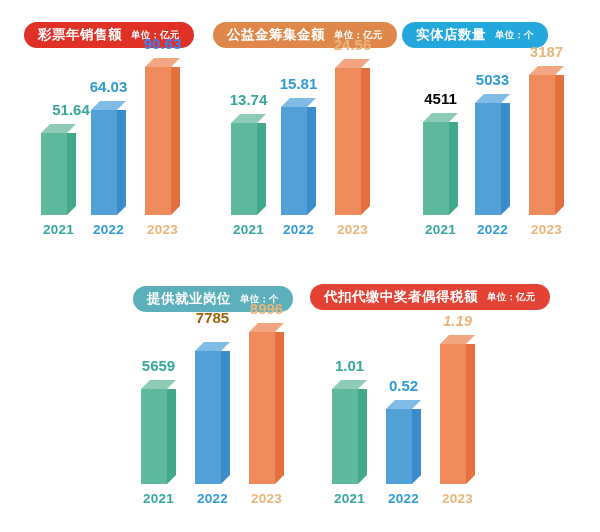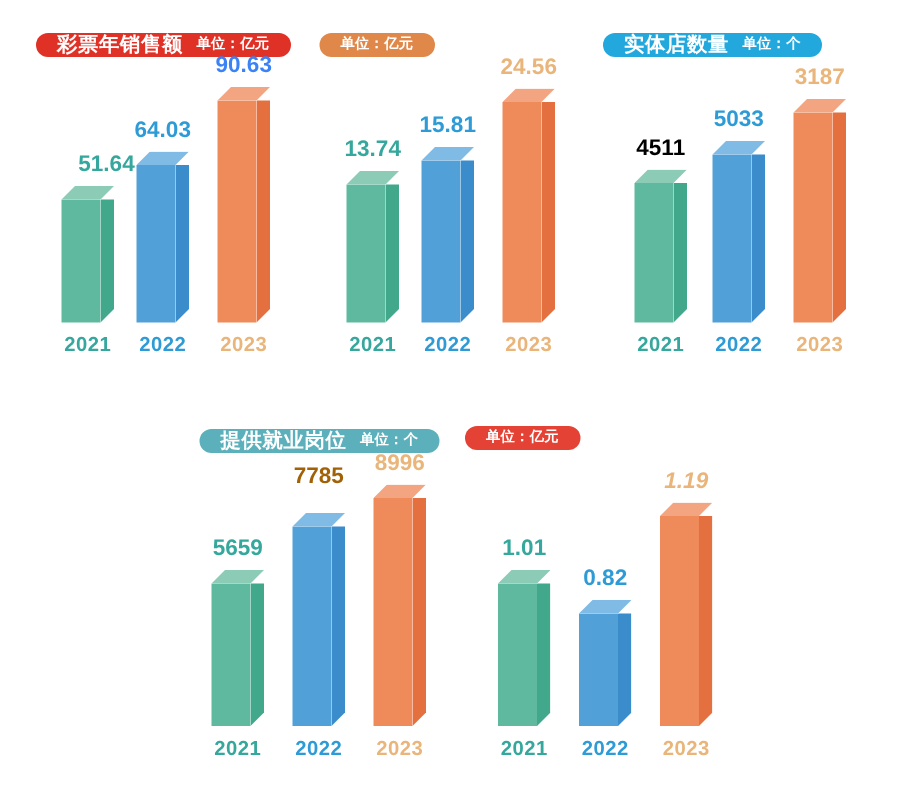--- a/index.html
+++ b/index.html
@@ -12,21 +12,21 @@
   }
   .board{position:relative;width:600px;height:532px;}
 
   .badge{
     display:inline-flex;align-items:center;justify-content:center;
     gap:9px;
     border-radius:14px;
     padding:5px 14px 6px 14px;
     white-space:nowrap;
     box-sizing:border-box;
-    height:16px;
+    height:26px;
   }
   .badge .bt{
     color:#ffffff;
     font-size:13.5px;
     font-weight:bold;
     letter-spacing:.5px;
     line-height:1;
   }
   .badge .bu{
     color:#ffffff;
@@ -90,20 +90,21 @@
       <div class="ylabel" style="left: 90.5px; top: 168px; color: rgb(46, 155, 214);">2022</div>
       <div class="bargroup" style="left: 127px; width: 35px; height: 157px;">
         <div class="face-side" style="left: 26px; bottom: 0px; width: 9px; height: 148px; background: rgb(228, 112, 63); clip-path: polygon(0px 0px, 100% -9px, 100% calc(100% - 9px), 0px 100%);"></div>
         <div class="face-top" style="left: 0px; bottom: 148px; width: 35px; height: 9px; background: rgb(243, 165, 130); clip-path: polygon(0px 100%, 9px 0px, 100% 0px, 26px 100%);"></div>
         <div class="face-front" style="width: 26px; height: 148px; background: rgb(239, 138, 91);"></div>
       </div>
       <div class="vlabel" style="left: 144.5px; bottom: 164px; color: #3b82f6;">90.63</div>
       <div class="ylabel" style="left: 144.5px; top: 168px; color: rgb(233, 181, 122);">2023</div>
     </div>
     <div class="badge" style="position: absolute; left: 213px; top: 22px; background: rgb(224, 136, 74);">
+      <span class="bt">公益金筹集金额</span>
       <span class="bu">单位：亿元</span>
     </div>
     <div class="plot" style="position: absolute; left: 210px; top: 55px; width: 180px; height: 160px;">
       <div class="bargroup" style="left: 21px; width: 35px; height: 101px;">
         <div class="face-side" style="left: 26px; bottom: 0px; width: 9px; height: 92px; background: rgb(65, 168, 140); clip-path: polygon(0px 0px, 100% -9px, 100% calc(100% - 9px), 0px 100%);"></div>
         <div class="face-top" style="left: 0px; bottom: 92px; width: 35px; height: 9px; background: rgb(140, 203, 182); clip-path: polygon(0px 100%, 9px 0px, 100% 0px, 26px 100%);"></div>
         <div class="face-front" style="width: 26px; height: 92px; background: rgb(95, 185, 159);"></div>
       </div>
       <div class="vlabel" style="left: 38.5px; bottom: 108px; color: rgb(53, 167, 156);">13.74</div>
       <div class="ylabel" style="left: 38.5px; top: 168px; color: rgb(53, 167, 156);">2021</div>
@@ -170,36 +171,37 @@
       <div class="ylabel" style="left: 92.5px; top: 174px; color: rgb(46, 155, 214);">2022</div>
       <div class="bargroup" style="left: 129px; width: 35px; height: 161px;">
         <div class="face-side" style="left: 26px; bottom: 0px; width: 9px; height: 152px; background: rgb(228, 112, 63); clip-path: polygon(0px 0px, 100% -9px, 100% calc(100% - 9px), 0px 100%);"></div>
         <div class="face-top" style="left: 0px; bottom: 152px; width: 35px; height: 9px; background: rgb(243, 165, 130); clip-path: polygon(0px 100%, 9px 0px, 100% 0px, 26px 100%);"></div>
         <div class="face-front" style="width: 26px; height: 152px; background: rgb(239, 138, 91);"></div>
       </div>
       <div class="vlabel" style="left: 146.5px; bottom: 168px; color: rgb(233, 181, 122);">8996</div>
       <div class="ylabel" style="left: 146.5px; top: 174px; color: rgb(233, 181, 122);">2023</div>
     </div>
     <div class="badge" style="position: absolute; left: 310px; top: 284px; background: rgb(227, 66, 52);">
+      <span class="bt">代扣代缴中奖者偶得税额</span>
       <span class="bu">单位：亿元</span>
     </div>
     <div class="plot" style="position: absolute; left: 315px; top: 318px; width: 185px; height: 166px;">
       <div class="bargroup" style="left: 17px; width: 35px; height: 104px;">
         <div class="face-side" style="left: 26px; bottom: 0px; width: 9px; height: 95px; background: rgb(65, 168, 140); clip-path: polygon(0px 0px, 100% -9px, 100% calc(100% - 9px), 0px 100%);"></div>
         <div class="face-top" style="left: 0px; bottom: 95px; width: 35px; height: 9px; background: rgb(140, 203, 182); clip-path: polygon(0px 100%, 9px 0px, 100% 0px, 26px 100%);"></div>
         <div class="face-front" style="width: 26px; height: 95px; background: rgb(95, 185, 159);"></div>
       </div>
       <div class="vlabel" style="left: 34.5px; bottom: 111px; color: rgb(53, 167, 156);">1.01</div>
       <div class="ylabel" style="left: 34.5px; top: 174px; color: rgb(53, 167, 156);">2021</div>
       <div class="bargroup" style="left: 71px; width: 35px; height: 84px;">
         <div class="face-side" style="left: 26px; bottom: 0px; width: 9px; height: 75px; background: rgb(59, 140, 203); clip-path: polygon(0px 0px, 100% -9px, 100% calc(100% - 9px), 0px 100%);"></div>
         <div class="face-top" style="left: 0px; bottom: 75px; width: 35px; height: 9px; background: rgb(127, 187, 228); clip-path: polygon(0px 100%, 9px 0px, 100% 0px, 26px 100%);"></div>
         <div class="face-front" style="width: 26px; height: 75px; background: rgb(82, 160, 216);"></div>
       </div>
-      <div class="vlabel" style="left: 88.5px; bottom: 91px; color: rgb(46, 155, 214);">0.82</div>
+      <div class="vlabel" style="left: 88.5px; bottom: 91px; color: rgb(46, 155, 214);">0.52</div>
       <div class="ylabel" style="left: 88.5px; top: 174px; color: rgb(46, 155, 214);">2022</div>
       <div class="bargroup" style="left: 125px; width: 35px; height: 149px;">
         <div class="face-side" style="left: 26px; bottom: 0px; width: 9px; height: 140px; background: rgb(228, 112, 63); clip-path: polygon(0px 0px, 100% -9px, 100% calc(100% - 9px), 0px 100%);"></div>
         <div class="face-top" style="left: 0px; bottom: 140px; width: 35px; height: 9px; background: rgb(243, 165, 130); clip-path: polygon(0px 100%, 9px 0px, 100% 0px, 26px 100%);"></div>
         <div class="face-front" style="width: 26px; height: 140px; background: rgb(239, 138, 91);"></div>
       </div>
       <div class="vlabel" style="left: 142.5px; bottom: 156px; color: rgb(233, 181, 122); font-style: italic;">1.19</div>
       <div class="ylabel" style="left: 142.5px; top: 174px; color: rgb(233, 181, 122);">2023</div>
     </div>
   </div>

